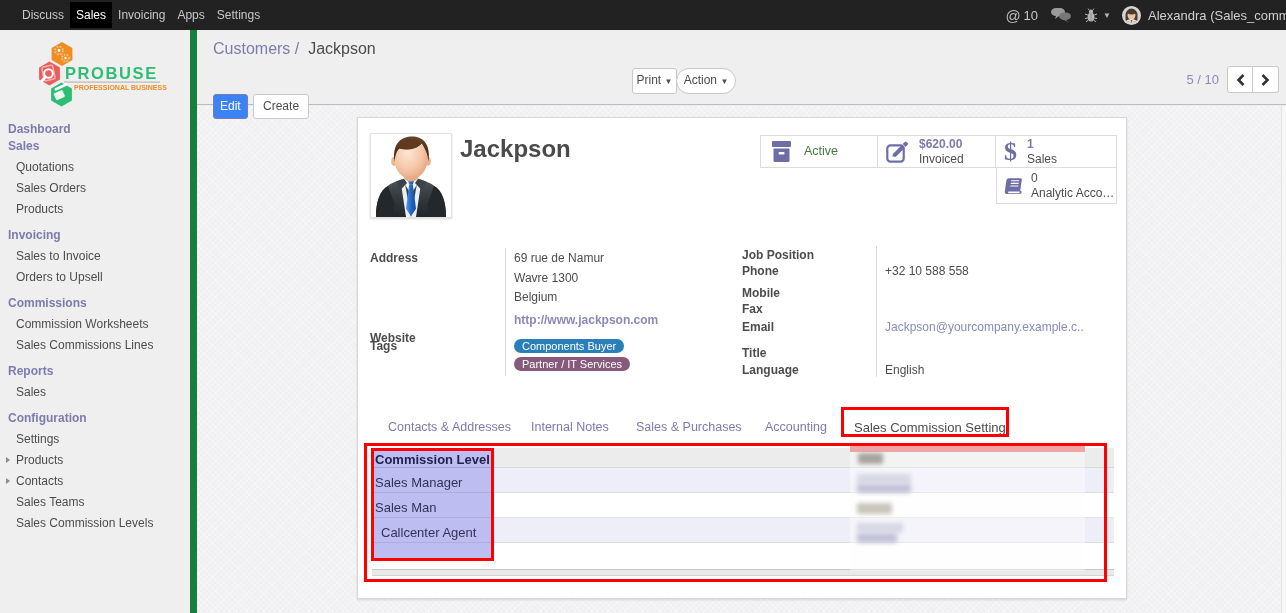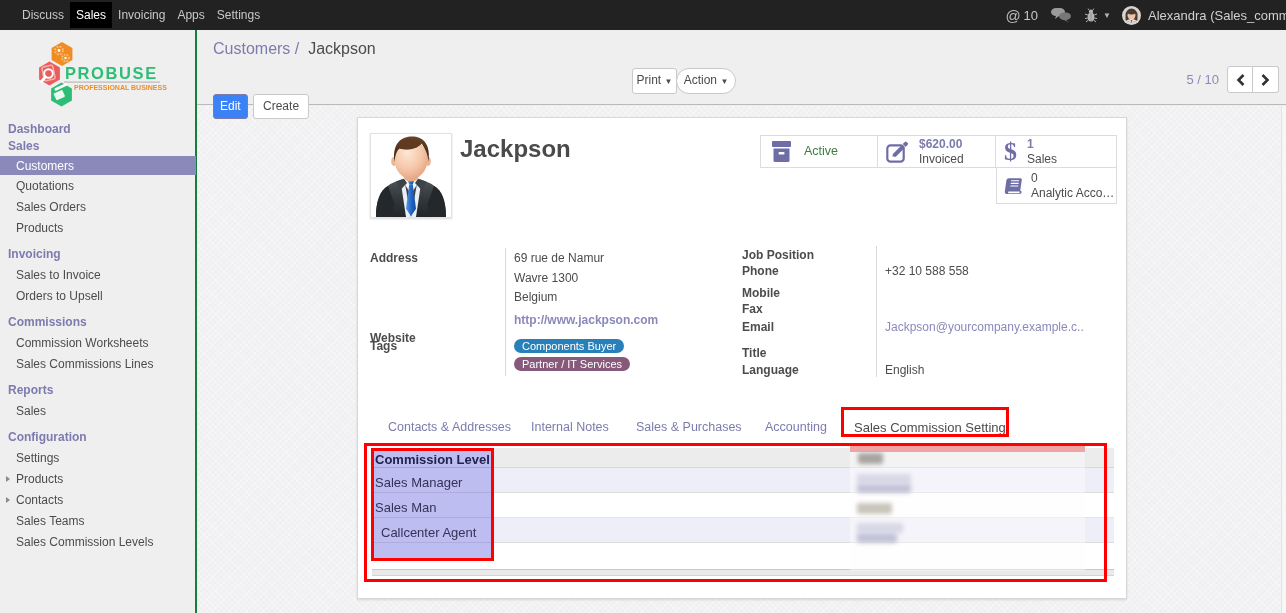--- a/index.html
+++ b/index.html
@@ -8,21 +8,21 @@
 #app { position:relative; width:1250px; height:613px; }
 
 
 .topbar { position:absolute; left:0; top:0; width:1286px; height:30px; background:#222222; }
 .topbar .menu { position:absolute; left:16px; top:0; height:30px; display:flex; }
 .topbar .mi { color:#c8c8c8; font-size:12px; line-height:26px; height:26px; margin-top:2px; padding:0 6px; }
 .topbar .mi.active { background:#000; color:#fff; }
 .topbar .right { position:absolute; right:0; top:0; height:30px; display:flex; align-items:center; color:#c8c8c8; }
 
 
-.sidebar { position:absolute; left:0; top:30px; width:197px; height:583px; background:#f0eff0; border-right:2px solid #15803d; }
+.sidebar { position:absolute; left:0; top:30px; width:197px; height:583px; background:#f0eff0; border-right:7px solid #15803d; }
 .logo { position:absolute; left:28px; top:10px; }
 .snav { position:absolute; left:0; top:88px; width:196px; }
 .shead { color:#7c7bad; font-weight:bold; font-size:12px; padding:4px 0 3px 8px; }
 .sitem { color:#4c4c4c; font-size:12px; padding:4px 0 3px 16px; height:21px; }
 .sitem.sel { background:#8a89ba; color:#fff; height:19px; padding-top:3px; }
 .caret-r { display:inline-block; width:0; height:0; border-left:4px solid #8b8b8b; border-top:3px solid transparent; border-bottom:3px solid transparent; margin-left:-10px; margin-right:6px; vertical-align:1px; }
 
 
 .main { position:absolute; left:197px; top:30px; width:1089px; height:583px; }
 .cpanel { position:absolute; left:0; top:0; width:1089px; height:75px; background:#f0eff0; border-bottom:1px solid #bababa; }
@@ -133,21 +133,20 @@
         <rect x="26" y="45.5" width="14" height="2.8" rx="1.4" fill="#fff" transform="rotate(-25 33 47)"></rect>
         <rect x="26.5" y="51.5" width="9.5" height="7.5" rx="1" fill="#fff" transform="rotate(-25 31 55)" opacity=".9"></rect>
         <text x="37" y="38.5" font-family="Liberation Sans, sans-serif" font-size="16.5" font-weight="bold" letter-spacing="1.6" fill="#2dbd74">PROBUSE</text>
         <rect x="36" y="41.5" width="96" height="1.2" fill="#b9b9b9"></rect>
         <text x="46" y="50" font-family="Liberation Sans, sans-serif" font-size="7" font-weight="bold" letter-spacing="0" fill="#ef8d22">PROFESSIONAL BUSINESS</text>
       </svg>
     </div>
     <div class="snav">
       <div class="shead">Dashboard</div>
       <div class="shead" style="padding-top:0;">Sales</div>
-      <div class="sitem sel">Customers</div>
       <div class="sitem">Quotations</div>
       <div class="sitem">Sales Orders</div>
       <div class="sitem">Products</div>
       <div class="shead" style="margin-top:5px;">Invoicing</div>
       <div class="sitem">Sales to Invoice</div>
       <div class="sitem">Orders to Upsell</div>
       <div class="shead" style="margin-top:5px;">Commissions</div>
       <div class="sitem">Commission Worksheets</div>
       <div class="sitem">Sales Commissions Lines</div>
       <div class="shead" style="margin-top:5px;">Reports</div>

